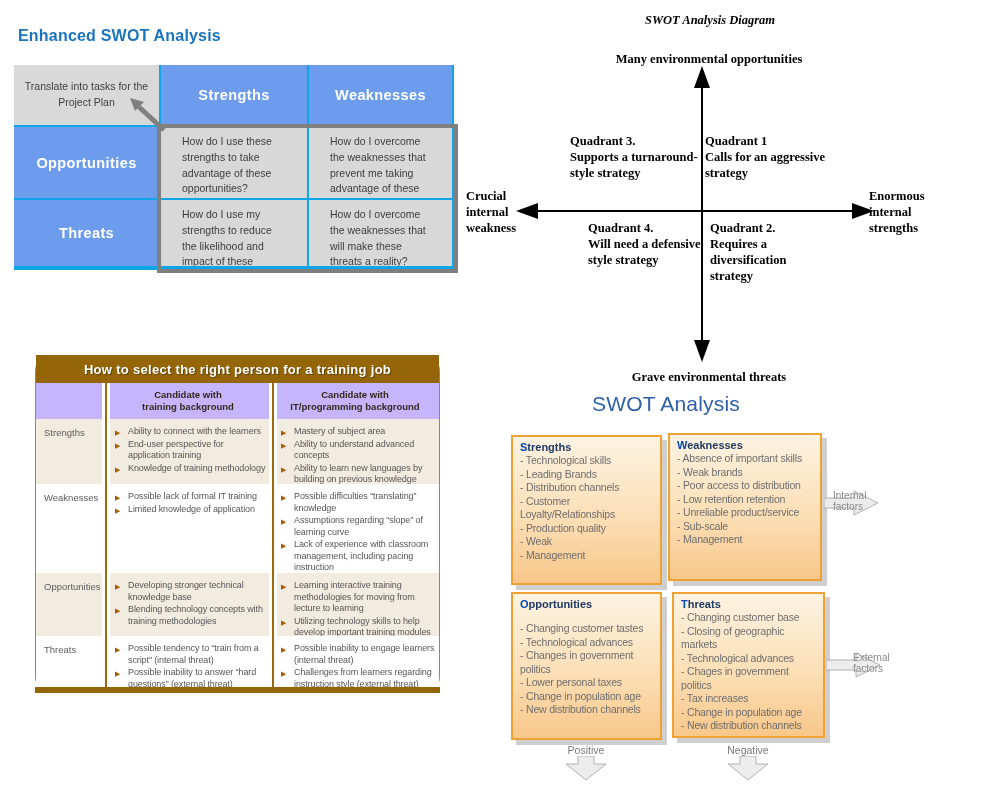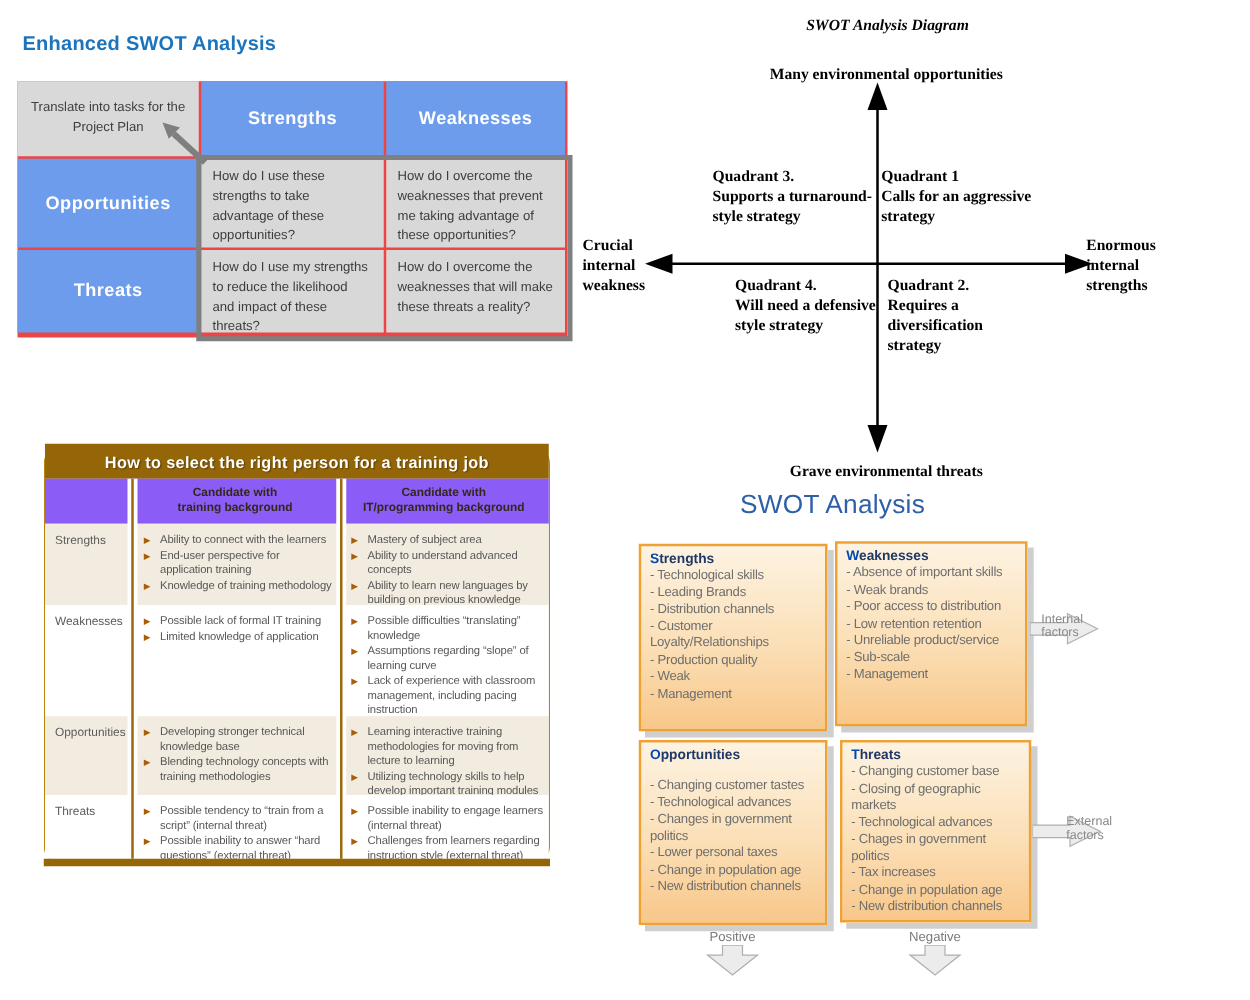--- a/index.html
+++ b/index.html
@@ -11,35 +11,35 @@
   .pre { white-space:pre-line; }
 
   
   .p1-title {
     position:absolute; left:18px; top:27px;
     font-size:16px; font-weight:bold; color:#1b74bc; letter-spacing:.2px;
   }
   .p1-grid {
     position:absolute; left:14px; top:65px; width:440px; height:205px;
     display:grid; grid-template-columns:145px 146px 143px;
-    grid-template-rows:60px 71px 66px; gap:2px; background:#ef4444;
+    grid-template-rows:60px 71px 66px; gap:2px; background:#0ea5e9;
   }
   .p1-cell { overflow:hidden; }
   .p1-corner {
     background:#d9d9d9; color:#3f3f3f; font-size:10.5px; line-height:1.5;
     display:flex; align-items:center; justify-content:center; text-align:center;
     padding:4px 10px;
   }
   .p1-blue {
     background:#6d9cec; color:#ffffff; font-weight:bold; font-size:14.5px;
     letter-spacing:.4px; display:flex; align-items:center; justify-content:center;
   }
   .p1-gray {
     background:#d8d8d8; color:#3d3d3d; font-size:10.5px; line-height:1.5;
-    padding:7px 9px;
+    padding:7px 21px;
   }
   .p1-thickbox {
     position:absolute; left:157px; top:124px; width:301px; height:149px;
     border:4px solid #7f7f7f; pointer-events:none;
   }
   .p1-arrowsvg { position:absolute; left:126px; top:96px; pointer-events:none; }
 
   
   .p2 { font-family:"Liberation Serif", serif; color:#000; }
   .p2-title {
@@ -63,21 +63,21 @@
     border-left:1px solid #b8860b; border-right:1px solid #b8860b;
     font-family:"Liberation Sans", sans-serif;
     border-radius:16px;
   }
   .p3-titlebar {
     height:28px; background:#956608; color:#ffffff; font-weight:bold;
     font-size:13px; letter-spacing:.3px; display:flex; align-items:center;
     justify-content:center; text-shadow:1px 1px 1px rgba(60,40,0,.6);
   }
   .p3-row { display:grid; grid-template-columns:69px 166px 168px; }
-  .p3-head { height:36px; background:#8b5cf6; }
+  .p3-head { height:36px; background:#c4b5fd; }
   .p3-head .p3-ch {
     font-size:9.5px; font-weight:bold; color:#33261a; text-align:center;
     display:flex; align-items:center; justify-content:center; line-height:1.3;
   }
   .p3-r1 { height:65px; } .p3-r2 { height:89px; } .p3-r3 { height:63px; } .p3-r4 { height:51px; }
   .p3-beige { background:#f2ebdf; }
   .p3-white { background:#ffffff; }
   .p3-label { font-size:9.5px; color:#5c5c5c; padding:8px 2px 0 8px; }
   .p3-cell  { padding:7px 4px 0 10px; overflow:hidden; }
   .p3-cell ul { list-style:none; }

